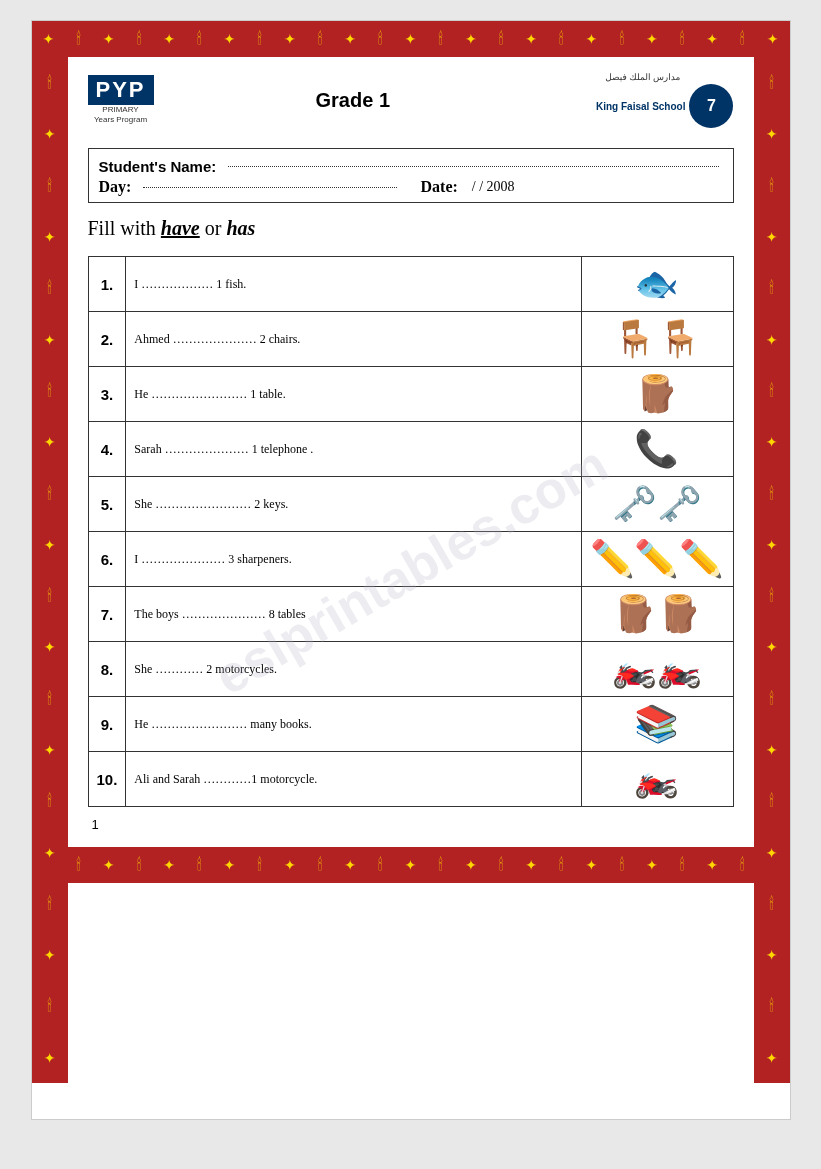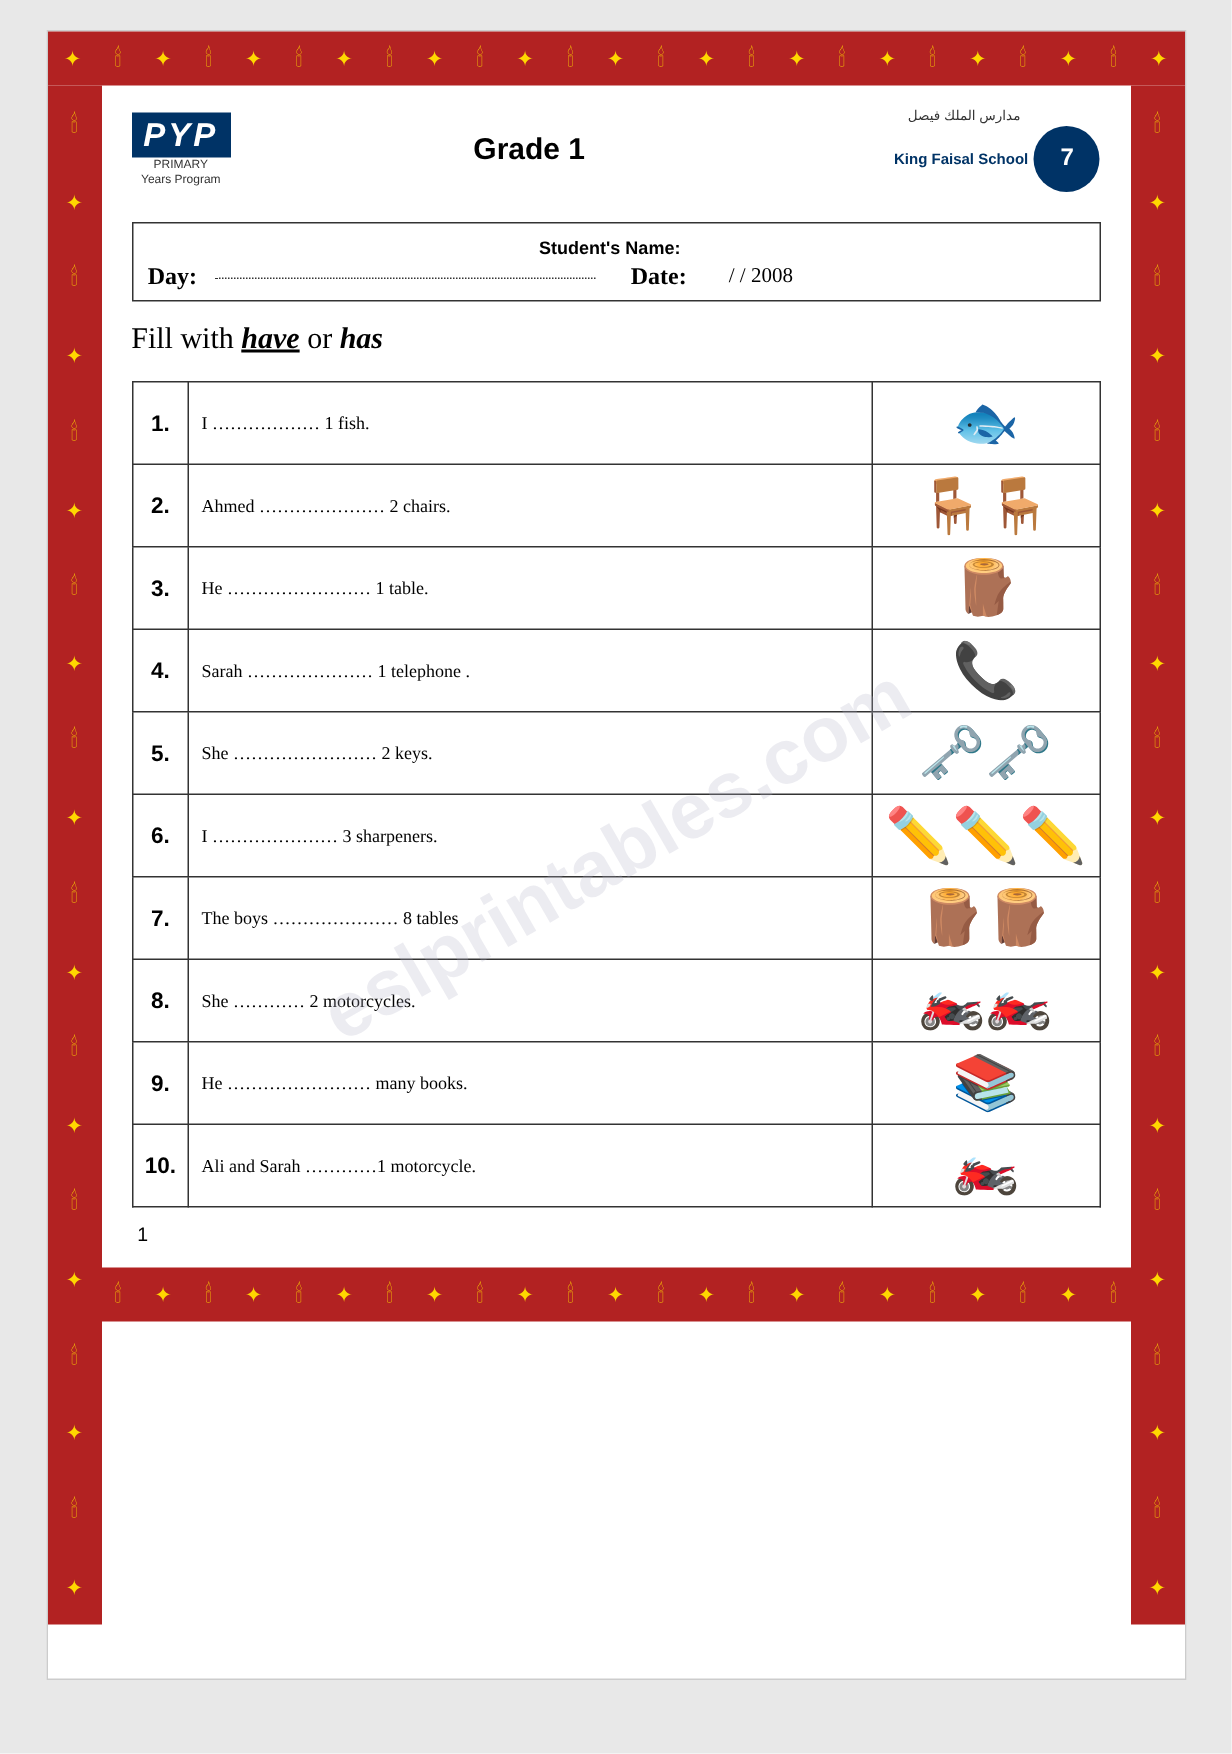--- a/index.html
+++ b/index.html
@@ -67,22 +67,21 @@
     }
     .info-section {
       border: 1.5px solid #333;
       padding: 6px 10px;
       margin-bottom: 12px;
     }
     .info-row {
       display: flex;
       align-items: center;
       margin: 3px 0;
-      font-size: 12px;
-      flex-direction: column;
+      font-size: 15px;
     }
     .info-label {
       font-weight: bold;
       margin-right: 8px;
       white-space: nowrap;
     }
     .info-dots {
       flex: 1;
       border-bottom: 1px dotted #333;
       margin: 0 4px;
@@ -257,21 +256,21 @@
     <span class="deco-star">✦</span>
   </div>
 
   <div class="watermark">eslprintables.com</div>
 
   <div class="content">
 
     <div class="header">
 
       <div class="logo-pyp">
-        <div style="display:flex;align-items:center;gap:4px;font-style:italic;">
+        <div style="display:flex;align-items:center;gap:4px;">
           <div style="background:#003366;color:white;font-size:22px;font-weight:bold;padding:2px 8px;letter-spacing:2px;">PYP</div>
         </div>
         <div style="font-size:8px;color:#333;text-align:center;line-height:1.2;">PRIMARY<br>Years Program</div>
       </div>
 
       <div class="grade-title">Grade 1</div>
 
       <div style="display:flex;flex-direction:column;align-items:center;gap:2px;">
         <div style="font-size:9px;color:#333;text-align:center;">مدارس الملك فيصل</div>
         <div style="display:flex;align-items:center;gap:4px;margin-left:44px;">
@@ -286,21 +285,21 @@
         <span class="info-label">Student's Name:</span>
         <div class="info-dots"></div>
       </div>
       <div class="info-row-split">
         <div class="info-half">
           <span class="info-label">Day:</span>
           <div class="info-dots"></div>
         </div>
         <div class="info-half">
           <span class="info-label">Date:</span>
-          <span style="margin-left:20px;font-size:14px;">/       / 2008</span>
+          <span style="margin-left:6px;font-size:14px;">/       / 2008</span>
         </div>
       </div>
     </div>
 
     <div class="fill-instruction">
       <span>Fill with </span><span class="have">have</span><span> or </span><span class="has">has</span>
     </div>
 
     <table class="exercise-table">
       <tbody id="exercise-body">

